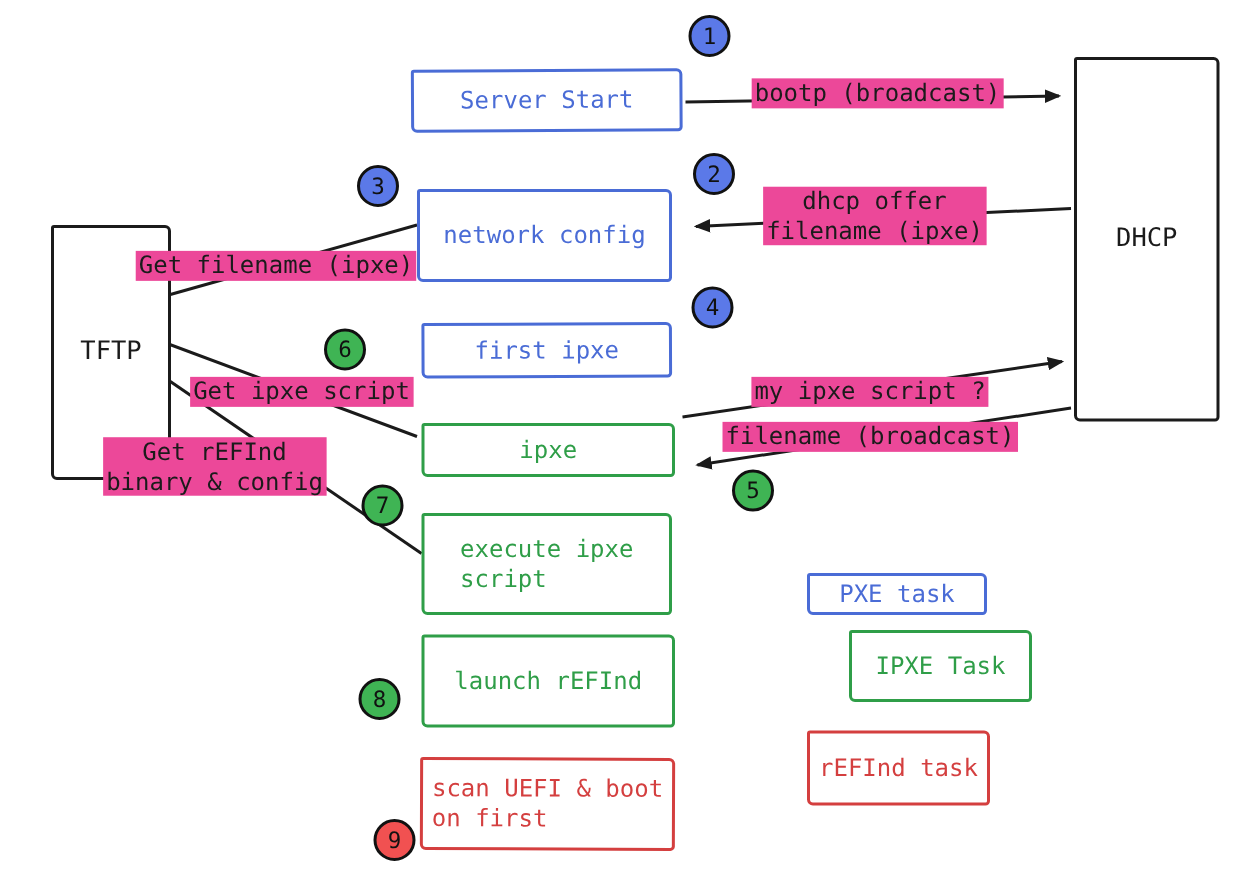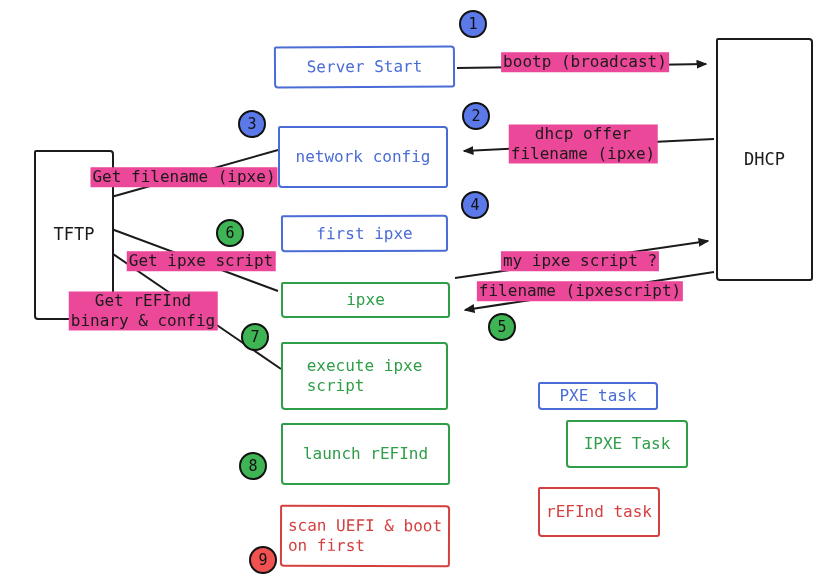--- a/index.html
+++ b/index.html
@@ -129,21 +129,21 @@
   <div class="node red" id="n-scan-uefi">
     <span>scan UEFI &amp; boot
 on first</span>
   </div>
 
   <div class="edge-label" id="el-bootp">bootp (broadcast)</div>
   <div class="edge-label" id="el-offer">dhcp offer
 filename (ipxe)</div>
   <div class="edge-label" id="el-getfile">Get filename (ipxe)</div>
   <div class="edge-label" id="el-myipxe">my ipxe script ?</div>
-  <div class="edge-label" id="el-fnscript">filename (ipxescript)</div>
+  <div class="edge-label" id="el-fnscript">filename (broadcast)</div>
   <div class="edge-label" id="el-getipxe">Get ipxe script</div>
   <div class="edge-label" id="el-getref">Get rEFInd
 binary &amp; config</div>
 
   <div class="step blue" id="st-1">1</div>
   <div class="step blue" id="st-2">2</div>
   <div class="step blue" id="st-3">3</div>
   <div class="step blue" id="st-4">4</div>
   <div class="step green" id="st-5">5</div>
   <div class="step green" id="st-6">6</div>

